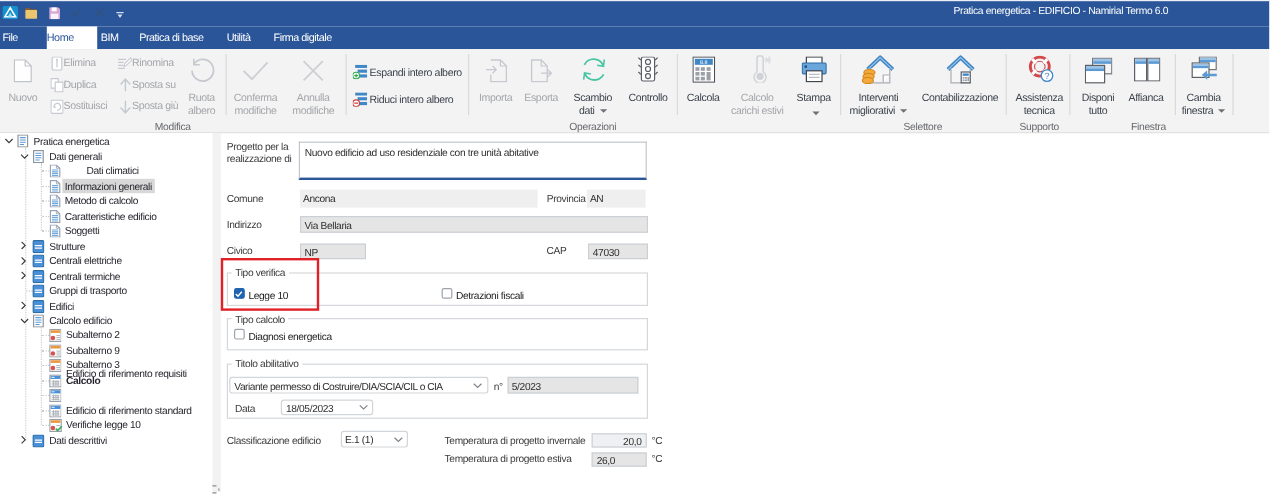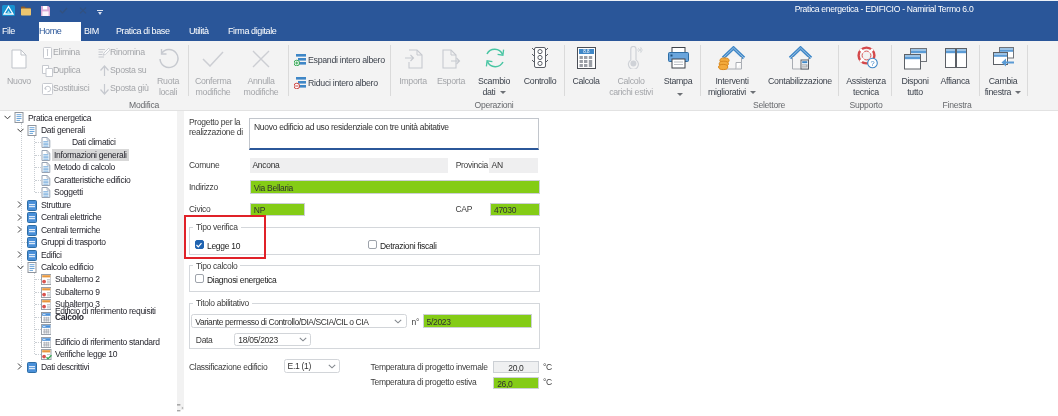--- a/index.html
+++ b/index.html
@@ -20,21 +20,21 @@
 .grplbl{top:100px;font-size:8.6px;letter-spacing:-0.25px;color:#67696d;text-align:center;width:80px;margin-left:-40px}
 .sb{font-size:8.8px;letter-spacing:-0.3px;color:#a4a6aa;height:13px;line-height:13px}
 .sb.en{color:#3d434d}
 .caret{display:inline-block;width:0;height:0;border-left:3px solid transparent;border-right:3px solid transparent;border-top:3.5px solid #6d7075;vertical-align:middle;margin-left:2px}
 
 #tree{left:0;top:111px;width:177px;height:305px;background:#fff;font-size:9px;color:#2f2f2f}
 .trow{position:absolute;height:12px;line-height:12px;white-space:nowrap;font-size:8.5px;letter-spacing:-0.3px;color:#26262e}
 .sel{background:#d8d8d8}
 #splitter{left:177px;top:111px;width:7px;height:299px;background:#f2f2f2}
 .lbl{position:absolute;white-space:nowrap;font-size:8.5px;letter-spacing:-0.3px;color:#3c3c3c;line-height:10px}
-.fld{position:absolute;border:1px solid #ccd0d5;background:#84cc16;font-size:8.5px;letter-spacing:-0.3px;color:#303030;padding:0 3px;white-space:nowrap;overflow:hidden}
+.fld{position:absolute;border:1px solid #ccd0d5;background:#e5e5e5;font-size:8.5px;letter-spacing:-0.3px;color:#303030;padding:0 3px;white-space:nowrap;overflow:hidden}
 .ro{background:#efeff0;border:0}
 .gbox{position:absolute;border:1px solid #d4d7db}
 .gleg{position:absolute;background:#fff;padding:0 3px;white-space:nowrap;font-size:8.5px;letter-spacing:-0.3px;color:#3c3c3c;line-height:10px}
 .cb{position:absolute;width:9px;height:9px;border:1px solid #9ea3ab;background:#fff;border-radius:2px}
 .cbc{background:#2063b0;border-color:#2063b0}
 .dd{position:absolute;border:1px solid #d2d5d9;border-radius:2.5px;background:#fff;padding:0 3px;white-space:nowrap;overflow:hidden;font-size:8.5px;letter-spacing:-0.3px;color:#303030}
 </style></head><body>
 <div id="app">
   <div class="a" id="titlebar"></div>
   <div class="a" id="title">Pratica energetica - EDIFICIO - Namirial Termo 6.0</div>
@@ -212,21 +212,21 @@
       <rect x="8" y="2.8" width="13" height="2" fill="#5b9bd5"></rect>
       <rect x="1.5" y="5.5" width="14" height="12" fill="#fff" stroke="#5c6066"></rect>
       <rect x="2" y="6" width="13" height="1.8" fill="#9cc3e5"></rect>
       <rect x="2" y="7.8" width="13" height="2" fill="#5b9bd5"></rect>
       <path d="M22 15.5 L13 15.5" stroke="#5b9bd5" stroke-width="2"></path>
       <path d="M14 11.5 L9.5 15.5 L14 19.5 Z" fill="#5b9bd5"></path>
     </svg>
 
   <div class="a bb dis" style="left:-21px;top:76px;width:80px">Nuovo</div>
   <div class="a bb dis" style="left:128px;top:76px;width:80px">Ruota
-locali</div>
+albero</div>
   <div class="a bb dis" style="left:173px;top:76px;width:80px">Conferma
 modifiche</div>
   <div class="a bb dis" style="left:221px;top:76px;width:80px">Annulla
 modifiche</div>
   <div class="a bb dis" style="left:373px;top:76px;width:80px">Importa</div>
   <div class="a bb dis" style="left:411px;top:76px;width:80px">Esporta</div>
   <div class="a bb" style="left:454px;top:76px;width:80px">Scambio
 dati <span class="caret"></span></div>
   <div class="a bb" style="left:500px;top:76px;width:80px">Controllo</div>
   <div class="a bb" style="left:546px;top:76px;width:80px">Calcola</div>
@@ -508,38 +508,38 @@
   <div class="a cb" style="left:367.5px;top:240px"></div>
   <div class="a lbl" style="left:380px;top:240.5px;color:#222">Detrazioni fiscali</div>
 
   <div class="a gbox" style="left:189.2px;top:265.4px;width:350.8px;height:27px"></div>
   <div class="a gleg" style="left:193px;top:260.6px">Tipo calcolo</div>
   <div class="a cb" style="left:194.7px;top:274px"></div>
   <div class="a lbl" style="left:207px;top:274.5px;color:#222">Diagnosi energetica</div>
 
   <div class="a gbox" style="left:189.2px;top:302.8px;width:350.8px;height:45.8px"></div>
   <div class="a gleg" style="left:193px;top:298px">Titolo abilitativo</div>
-  <div class="a dd" style="left:191.3px;top:313.7px;width:215.4px;height:14px;line-height:14px;letter-spacing:-0.42px">Variante permesso di Controllo/DIA/SCIA/CIL o CIA</div>
+  <div class="a dd" style="left:191.3px;top:313.7px;width:215.4px;height:14px;line-height:14px;letter-spacing:-0.42px">Variante permesso di Costruire/DIA/SCIA/CIL o CIA</div>
   <svg class="a" style="left:394px;top:318.5px" width="8" height="5" viewBox="0 0 8 5">
       <path d="M.8 .8 L4 3.8 L7.2 .8" fill="none" stroke="#82878d" stroke-width="1.1"></path>
     </svg>
   <div class="a lbl" style="left:411.5px;top:316.8px">n°</div>
   <div class="a fld" style="left:422.5px;top:313.7px;width:109px;height:14px;line-height:14px">5/2023</div>
   <div class="a lbl" style="left:195.8px;top:334.5px">Data</div>
   <div class="a dd" style="left:234.3px;top:332.7px;width:77px;height:13.2px;line-height:13.2px">18/05/2023</div>
   <svg class="a" style="left:299px;top:337px" width="8" height="5" viewBox="0 0 8 5">
       <path d="M.8 .8 L4 3.8 L7.2 .8" fill="none" stroke="#82878d" stroke-width="1.1"></path>
     </svg>
 
   <div class="a lbl" style="left:189px;top:361.5px">Classificazione edificio</div>
   <div class="a dd" style="left:283.6px;top:359.2px;width:56.3px;height:13.6px;line-height:13.6px">E.1 (1)</div>
   <svg class="a" style="left:328px;top:363.5px" width="8" height="5" viewBox="0 0 8 5">
       <path d="M.8 .8 L4 3.8 L7.2 .8" fill="none" stroke="#82878d" stroke-width="1.1"></path>
     </svg>
   <div class="a lbl" style="left:370.5px;top:361.5px">Temperatura di progetto invernale</div>
-  <div class="a fld" style="left:493.2px;top:360.5px;width:45.4px;height:12.4px;line-height:12.4px;background:#eff0f1;text-align:center">20,0</div>
+  <div class="a fld" style="left:493.2px;top:360.5px;width:45.4px;height:12.4px;line-height:12.4px;background:#eff0f1;text-align:right">20,0</div>
   <div class="a lbl" style="left:543px;top:361.5px">°C</div>
   <div class="a lbl" style="left:370.5px;top:377px">Temperatura di progetto estiva</div>
   <div class="a fld" style="left:493.2px;top:376.6px;width:45.4px;height:12.4px;line-height:12.4px;">26,0</div>
   <div class="a lbl" style="left:543px;top:377px">°C</div>
 
   <div class="a" style="left:183.7px;top:214.7px;width:82.6px;height:44.8px;border:2.6px solid #e02128"></div>
 </div>
 
 </body></html>

